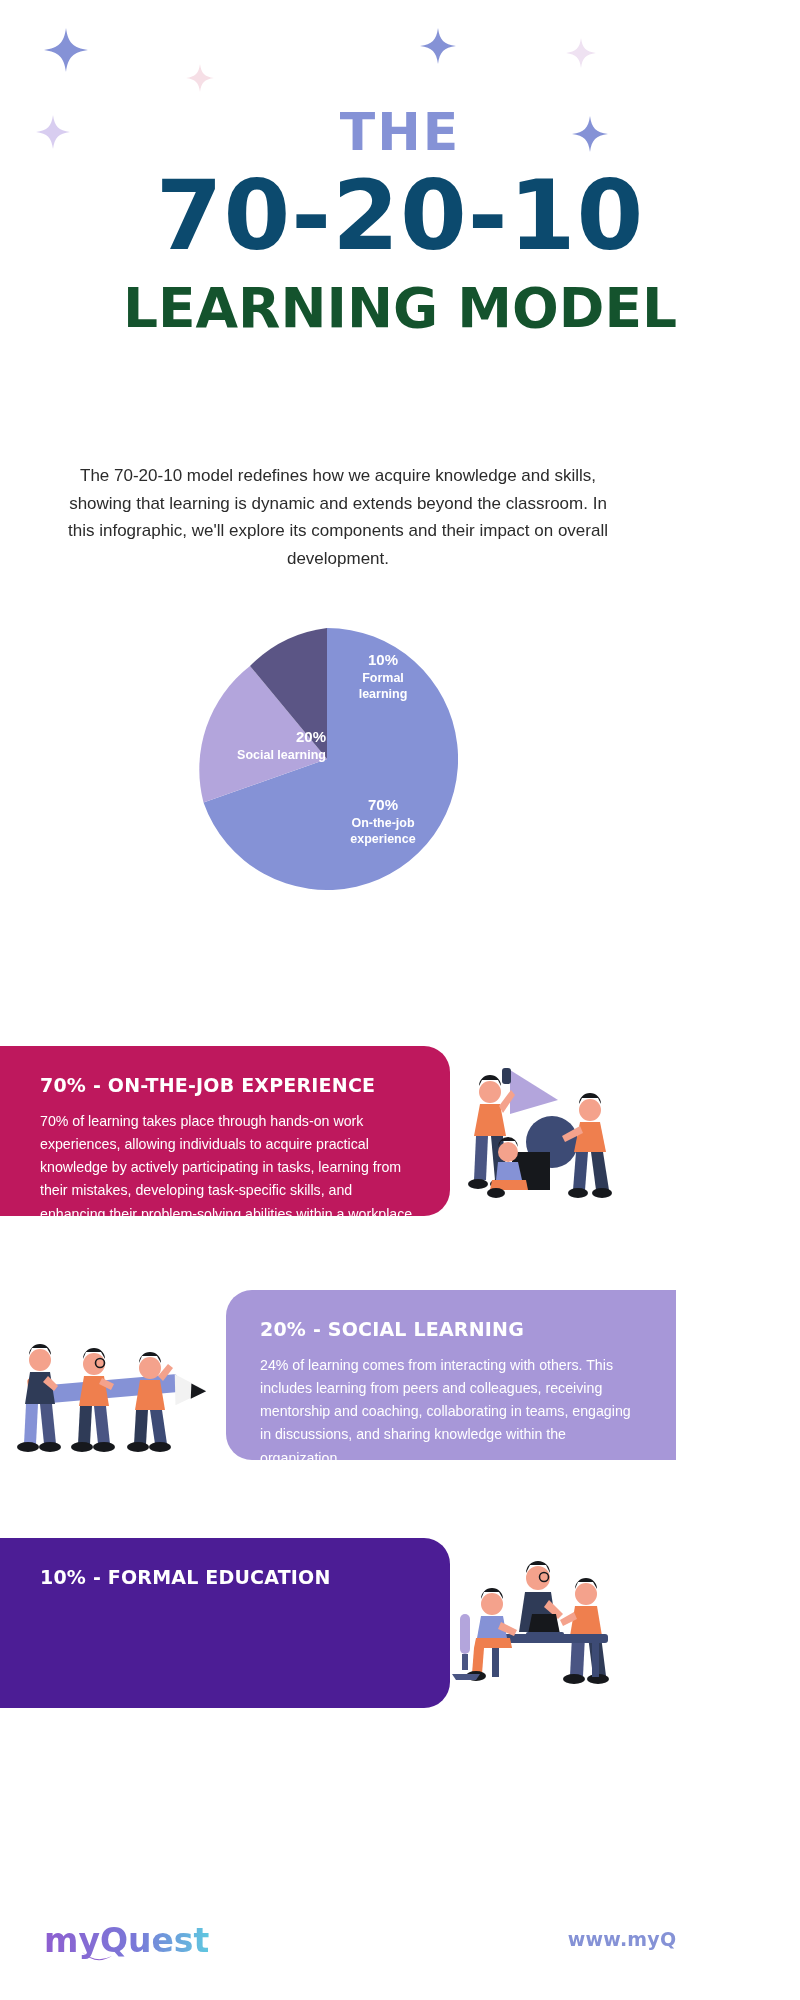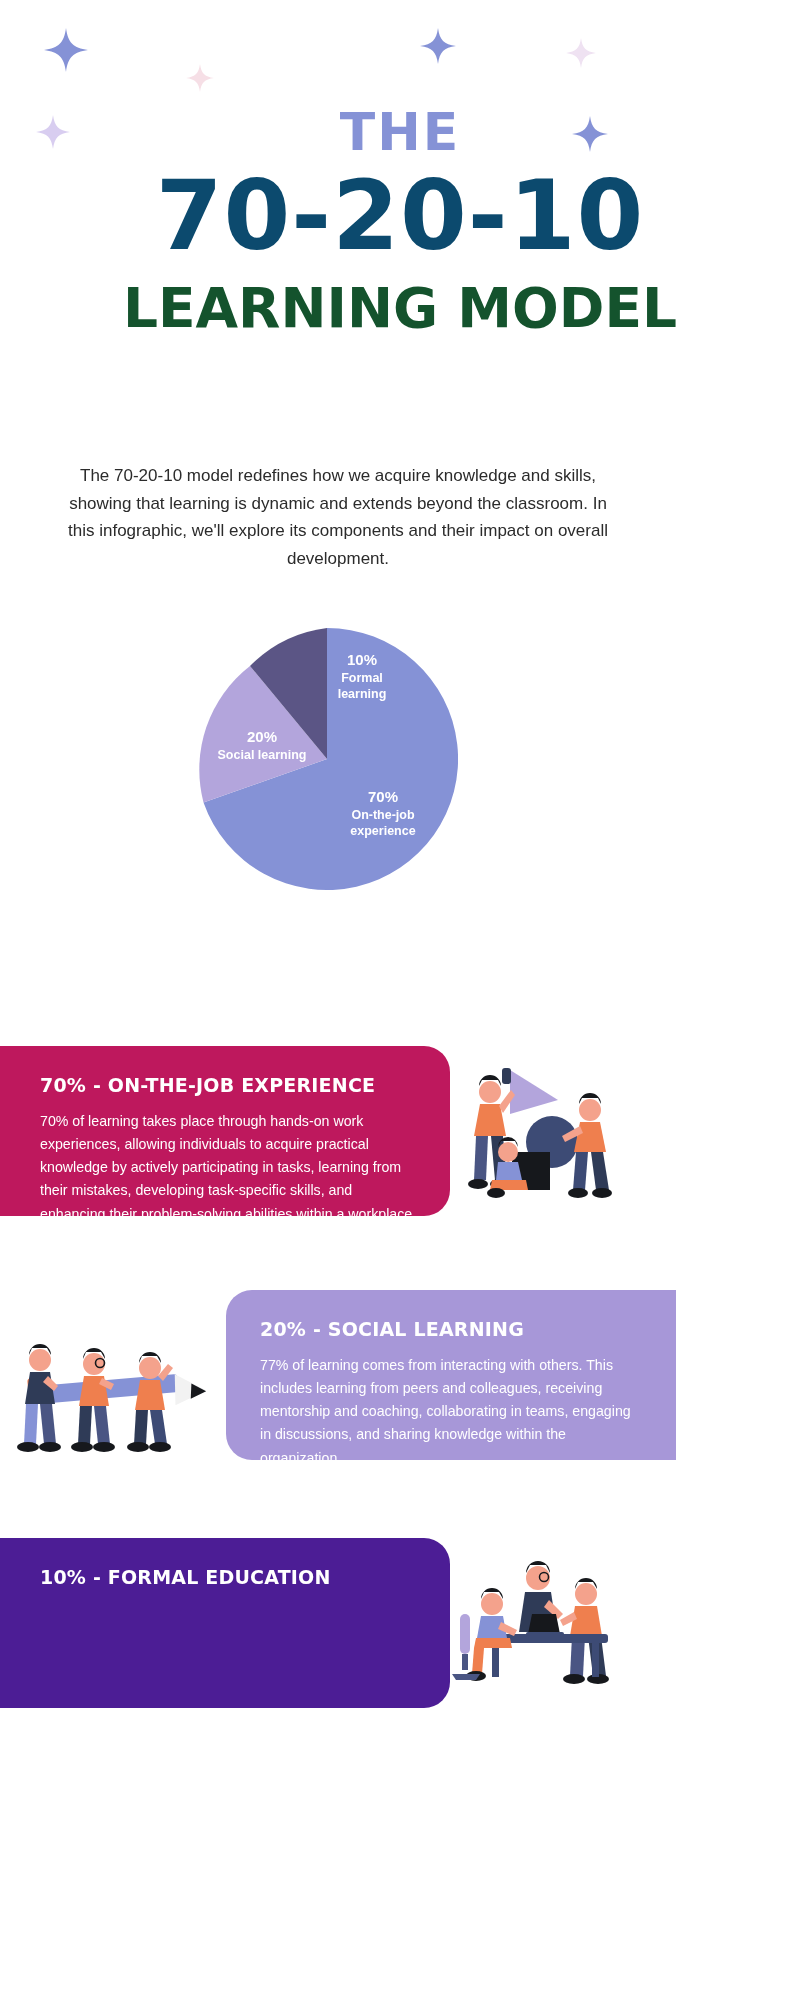--- a/index.html
+++ b/index.html
@@ -99,23 +99,23 @@
     line-height: 1.26;
     font-size: 12.5px;
     pointer-events: none;
   }
   .pie-label .pct {
     display: block;
     font-size: 15px;
     font-weight: 700;
     margin-bottom: 1px;
   }
-  .lbl-10 { left: 123px; top: 23px; width: 86px; }
-  .lbl-20 { left: 2px;  top: 100px; width: 128px; }
-  .lbl-70 { left: 128px; top: 160px; width: 118px; }
+  .lbl-10 { left: 144px; top: 23px; width: 86px; }
+  .lbl-20 { left: 2px;  top: 100px; width: 128px; text-align: right; }
+  .lbl-70 { left: 128px; top: 168px; width: 118px; }
 
   
   .card {
     position: absolute;
     box-sizing: border-box;
     color: #ffffff;
     padding: 28px 34px 30px 40px;
   }
   .card.left {
     left: 0;
@@ -290,21 +290,21 @@
       <circle cx="62" cy="96" r="10" fill="#f4a28c"></circle>
       <path d="M52 91 a10 10 0 0 1 20 0 l-3 -6 h-14 z" fill="#16181c"></path>
       <path d="M52 106 h20 l4 18 h-26 z" fill="#8592d6"></path>
       <path d="M46 124 h34 l2 10 h-38 z" fill="#ef7f4e"></path>
       <ellipse cx="50" cy="137" rx="9" ry="5" fill="#16181c"></ellipse>
     </svg>
   </div>
 
   <div class="card right" id="card-20">
     <div class="card-title">20% - SOCIAL LEARNING</div>
-    <div class="card-body">77% of learning comes from interacting with others. This includes learning from peers and colleagues, receiving mentorship and coaching, collaborating in teams, engaging in discussions, and sharing knowledge within the organization.</div>
+    <div class="card-body">24% of learning comes from interacting with others. This includes learning from peers and colleagues, receiving mentorship and coaching, collaborating in teams, engaging in discussions, and sharing knowledge within the organization.</div>
   </div>
 
   <div class="illus" id="illus-20">
     <svg width="210" height="170" viewBox="0 0 210 170">
 
       <rect x="28" y="62" width="140" height="18" rx="3" fill="#8592d6" transform="rotate(-5 98 71)"></rect>
       <path d="M166 55 L196 74 L164 86 Z" fill="#f2f2f2" transform="rotate(-5 180 70)"></path>
       <path d="M182 65 L196 74 L180 80 Z" fill="#16181c" transform="rotate(-5 188 72)"></path>
       <rect x="18" y="60" width="14" height="20" rx="3" fill="#ef7f4e" transform="rotate(-5 25 70)"></rect>
 
@@ -374,14 +374,30 @@
       <path d="M30 90 h34 l2 10 h-38 z" fill="#ef7f4e"></path>
       <path d="M28 100 h10 l-2 26 h-10 z" fill="#ef7f4e"></path>
       <ellipse cx="30" cy="128" rx="10" ry="5" fill="#16181c"></ellipse>
 
       <rect x="14" y="66" width="10" height="40" rx="5" fill="#b3a5dc"></rect>
       <rect x="16" y="106" width="6" height="16" fill="#4a5583"></rect>
       <path d="M6 126 h28 l-4 6 h-20 z" fill="#4a5583"></path>
     </svg>
   </div>
 
+  <div class="footer">
+    <div class="logo">
+      <svg width="170" height="46" viewBox="0 0 170 46">
+        <defs>
+          <linearGradient id="lgGrad" x1="0" y1="0" x2="1" y2="0">
+            <stop offset="0%" stop-color="#8e5fd0"></stop>
+            <stop offset="55%" stop-color="#7a78d8"></stop>
+            <stop offset="100%" stop-color="#5fc8e0"></stop>
+          </linearGradient>
+        </defs>
+        <text x="0" y="34" font-family="DejaVu Sans, sans-serif" font-size="33" font-weight="700" fill="url(#lgGrad)">myQuest</text>
+        <path d="M38 34 q14 12 30 4 q-16 10 -30 -4 z" fill="#8e5fd0"></path>
+      </svg>
+    </div>
+    <div class="site-url">www.myQuest.co</div>
+  </div>
 
 </div>
 
 </body></html>

